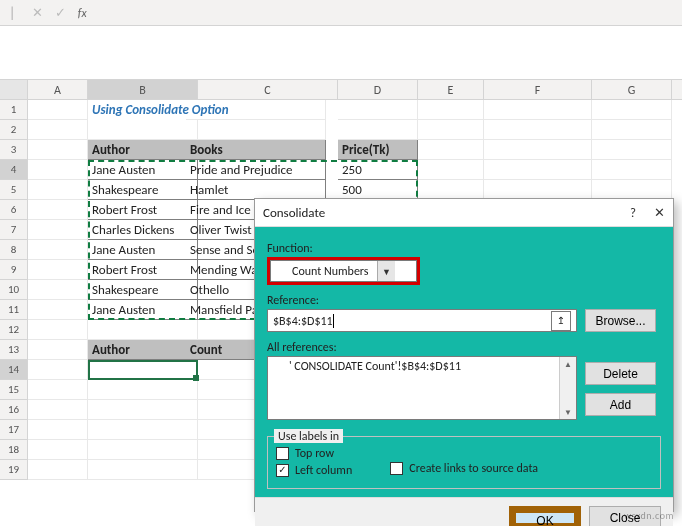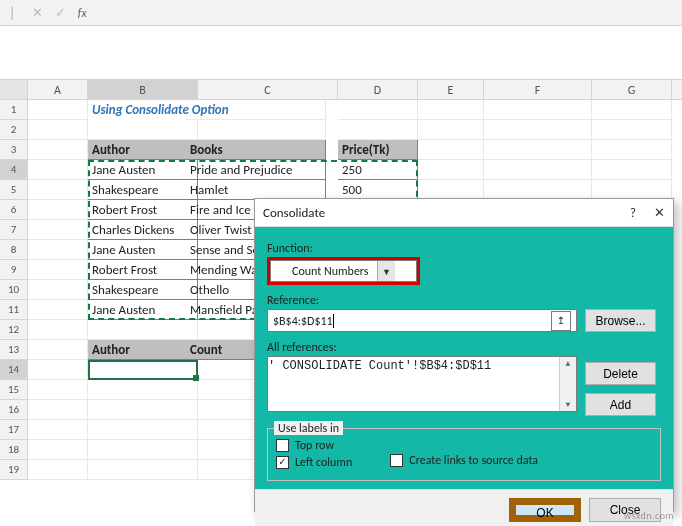--- a/index.html
+++ b/index.html
@@ -231,28 +231,27 @@
     font-size: 10px;
   }
   .side-btn {
     width: 71px; height: 23px;
     background: #e1e1e1; border: 1px solid #adadad;
     font-size: 12px;
   }
   
   .dlg-inner { position: relative; }
   .allrefs {
-    height: 56px;
+    height: 64px;
     border: 1px solid #7a7a7a;
     background: #fff;
-    padding: 2px 0;
+    padding: 2px 21px;
     overflow: auto;
     margin-bottom: 6px;
     position: relative;
-    font-family: Liberation Mono, monospace;
   }
   .allrefs .sb {
     position: absolute; right: 0; top: 0; bottom: 0; width: 17px;
     background: #f0f0f0; border-left: 1px solid #ccc;
     display: flex; flex-direction: column; justify-content: space-between;
     font-size: 8px; color: #666; align-items: center;
     padding: 2px 0;
   }
   .group {
     border: 1px solid #c0c0c0;

